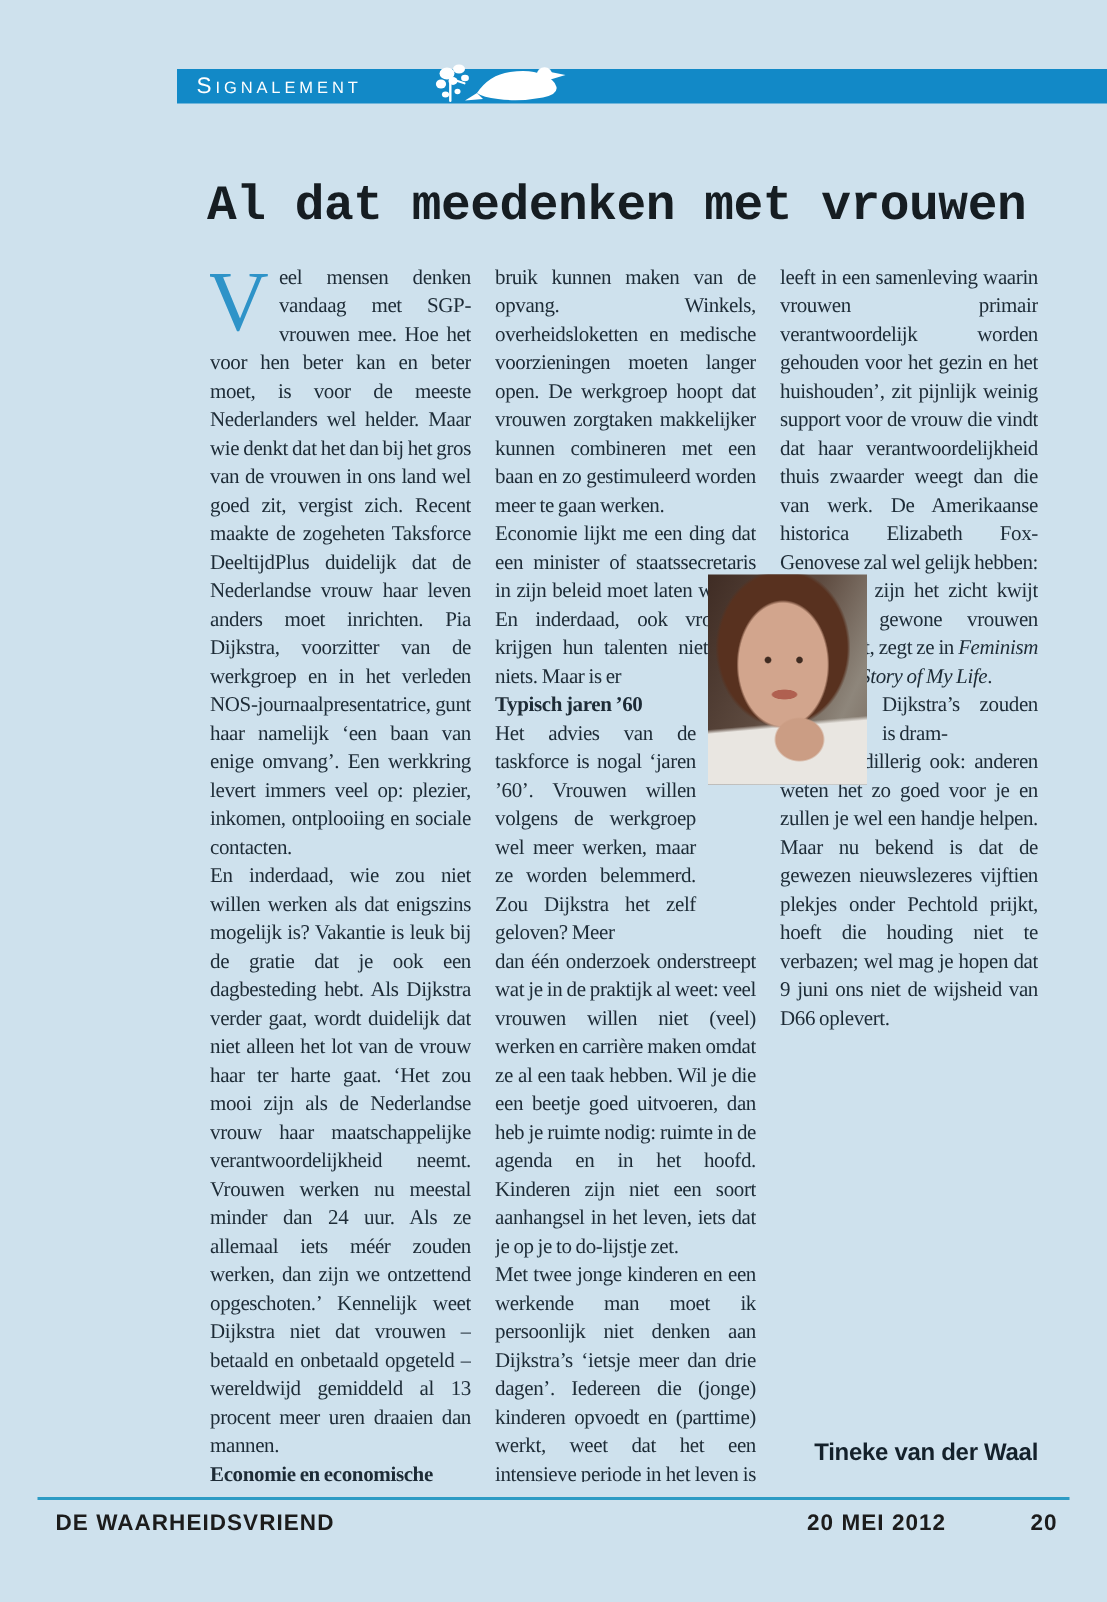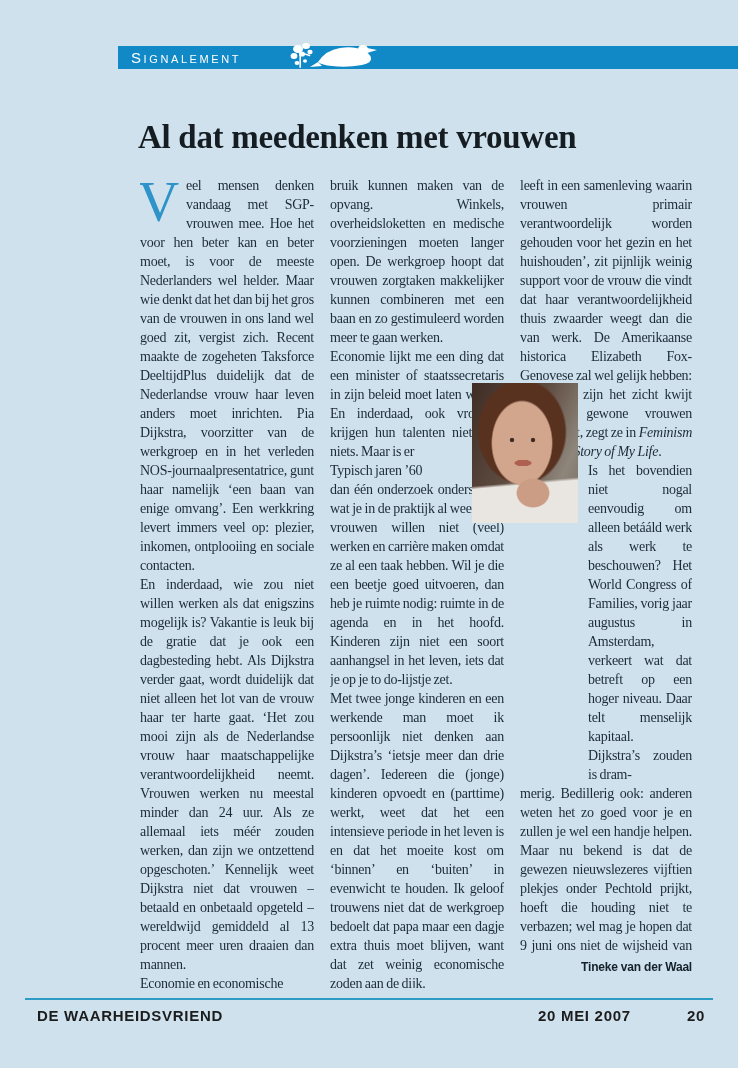--- a/index.html
+++ b/index.html
@@ -16,44 +16,44 @@
   }
   .kicker-label{
     font-family:"Liberation Sans", sans-serif;
     font-variant:small-caps;letter-spacing:2.6px;
     color:#ffffff;font-size:15px;padding-left:13px;line-height:23px;
   }
   .bird{position:absolute;left:288px;top:40px;width:94px;height:30px;}
   
   .article-title{
     position:absolute;left:138px;top:97px;width:580px;
-    font-family:Liberation Serif, serif;font-weight:bold;
+    font-family:Liberation Mono, monospace;font-weight:bold;
     font-size:33px;letter-spacing:-0.3px;color:#161d22;
   }
   
   .col{
     position:absolute;top:176px;
     font-size:14px;line-height:19px;letter-spacing:-0.25px;word-spacing:-0.6px;
     text-align:justify;hyphens:auto;overflow:hidden;
   }
   .col1{left:140px;width:174px;height:812px;}
   .col2{left:330px;width:174px;height:812px;}
   .col3{left:520px;width:172px;height:782px;}
   .col p{margin:0;}
-  .subhead{font-weight:normal;margin:19px 0 0 0;text-align:left;}
+  .subhead{font-weight:bold;margin:19px 0 0 0;text-align:left;}
   .dropcap{
     float:left;color:#2e93c8;font-size:57px;line-height:47px;
     padding:2px 7px 0 0;margin-left:-2px;font-family:"Liberation Serif", serif;
   }
   .narrow{width:134px;}           
   .indent{margin-left:68px;}      
   .byline{
     position:absolute;left:520px;top:960px;width:172px;
     font-family:"Liberation Sans", sans-serif;font-weight:bold;
-    font-size:12px;text-align:right;color:#14212b;letter-spacing:-0.2px;
+    font-size:16px;text-align:right;color:#14212b;letter-spacing:-0.2px;
   }
   
   .photo{
     position:absolute;left:472px;top:383px;width:106px;height:140px;
     background:
       radial-gradient(circle at 40px 57px, #3f2b21 0 1.8px, rgba(0,0,0,0) 2.6px),
       radial-gradient(circle at 61px 57px, #3f2b21 0 1.8px, rgba(0,0,0,0) 2.6px),
       radial-gradient(ellipse 9px 3.5px at 51px 80px, #b06050 0 88%, rgba(0,0,0,0) 100%),
       radial-gradient(ellipse 17px 15px at 61px 110px, #cb9d84 0 92%, rgba(0,0,0,0) 100%),
       radial-gradient(ellipse 31px 43px at 50px 60px, #d2a58d 0 95%, rgba(0,0,0,0) 100%),
@@ -105,36 +105,36 @@
   <p>En inderdaad, wie zou niet willen werken als dat enigszins mogelijk is? Vakantie is leuk bij de gratie dat je ook een dagbesteding hebt. Als Dijkstra verder gaat, wordt duidelijk dat niet alleen het lot van de vrouw haar ter harte gaat. ‘Het zou mooi zijn als de Nederlandse vrouw haar maatschappelijke verantwoordelijkheid neemt. Vrouwen werken nu meestal minder dan 24 uur. Als ze allemaal iets méér zouden werken, dan zijn we ontzettend opgeschoten.’ Kennelijk weet Dijkstra niet dat vrouwen – betaald en onbetaald opgeteld – wereldwijd gemiddeld al 13 procent meer uren draaien dan mannen.</p>
   <p class="subhead">Economie en economische</p>
 
 </div>
 
 <div class="col col2">
   <p>bruik kunnen maken van de opvang. Winkels, overheidsloketten en medische voorzieningen moeten langer open. De werkgroep hoopt dat vrouwen zorgtaken makkelijker kunnen combineren met een baan en zo gestimuleerd worden meer te gaan werken.</p>
   <p>Economie lijkt me een ding dat een minister of staatssecretaris in zijn beleid moet laten wegen. En inderdaad, ook vrouwen krijgen hun talenten niet voor niets. Maar is er</p>
   <div class="narrow">
     <p class="subhead">Typisch jaren ’60</p>
+    <p>Het advies van de taskforce is nogal ‘jaren ’60’. Vrouwen willen volgens de werkgroep wel meer werken, maar ze worden belemmerd. Zou Dijkstra het zelf geloven? Meer</p>
   </div>
   <p>dan één onderzoek onderstreept wat je in de praktijk al weet: veel vrouwen willen niet (veel) werken en carrière maken omdat ze al een taak hebben. Wil je die een beetje goed uitvoeren, dan heb je ruimte nodig: ruimte in de agenda en in het hoofd. Kinderen zijn niet een soort aanhangsel in het leven, iets dat je op je to do-lijstje zet.</p>
   <p>Met twee jonge kinderen en een werkende man moet ik persoonlijk niet denken aan Dijkstra’s ‘ietsje meer dan drie dagen’. Iedereen die (jonge) kinderen opvoedt en (parttime) werkt, weet dat het een intensieve periode in het leven is en dat het moeite kost om ‘binnen’ en ‘buiten’ in evenwicht te houden. Ik geloof trouwens niet dat de werkgroep bedoelt dat papa maar een dagje extra thuis moet blijven, want dat zet weinig economische zoden aan de dijk.</p>
 
 </div>
 
 <div class="col col3">
   <p><span>leeft in een samenleving waarin vrouwen primair verantwoordelijk worden gehouden voor het gezin en het huishouden’, zit pijnlijk weinig support voor de vrouw die vindt dat haar verantwoordelijkheid thuis zwaarder weegt dan die van werk. De Amerikaanse historica Elizabeth Fox-Genovese zal wel gelijk hebben: feministen zijn het zicht kwijt op wat gewone vrouwen bezighoudt, zegt ze in </span><i>Feminism Is Not the Story of My Life</i><span>.</span></p>
   <div class="indent">
-    <p>Is het bovendien niet nogal eenvoudig om alleen betááld werk als werk te beschouwen? Het World Congress of Families, vorig jaar augustus in Amsterdam, verkeert wat dat betreft op een hoger niveau. Daar telt menselijk kapitaal.</p>
     <p>Dijkstra’s zouden is dram-</p>
   </div>
   <p>merig. Bedillerig ook: anderen weten het zo goed voor je en zullen je wel een handje helpen. Maar nu bekend is dat de gewezen nieuwslezeres vijftien plekjes onder Pechtold prijkt, hoeft die houding niet te verbazen; wel mag je hopen dat 9 juni ons niet de wijsheid van D66 oplevert.</p>
 
 </div>
 
 <div class="byline">Tineke van der Waal</div>
 
 <div class="photo" title="portrait of a woman with short auburn hair resting her chin on her hand"></div>
 
 <div class="footer-rule"></div>
 <span class="footer-text footer-journal">DE WAARHEIDSVRIEND</span>
-<span class="footer-text footer-date">20 MEI 2007</span>
+<span class="footer-text footer-date">20 MEI 2012</span>
 <span class="footer-text footer-page">20</span>
 
 </body></html>

